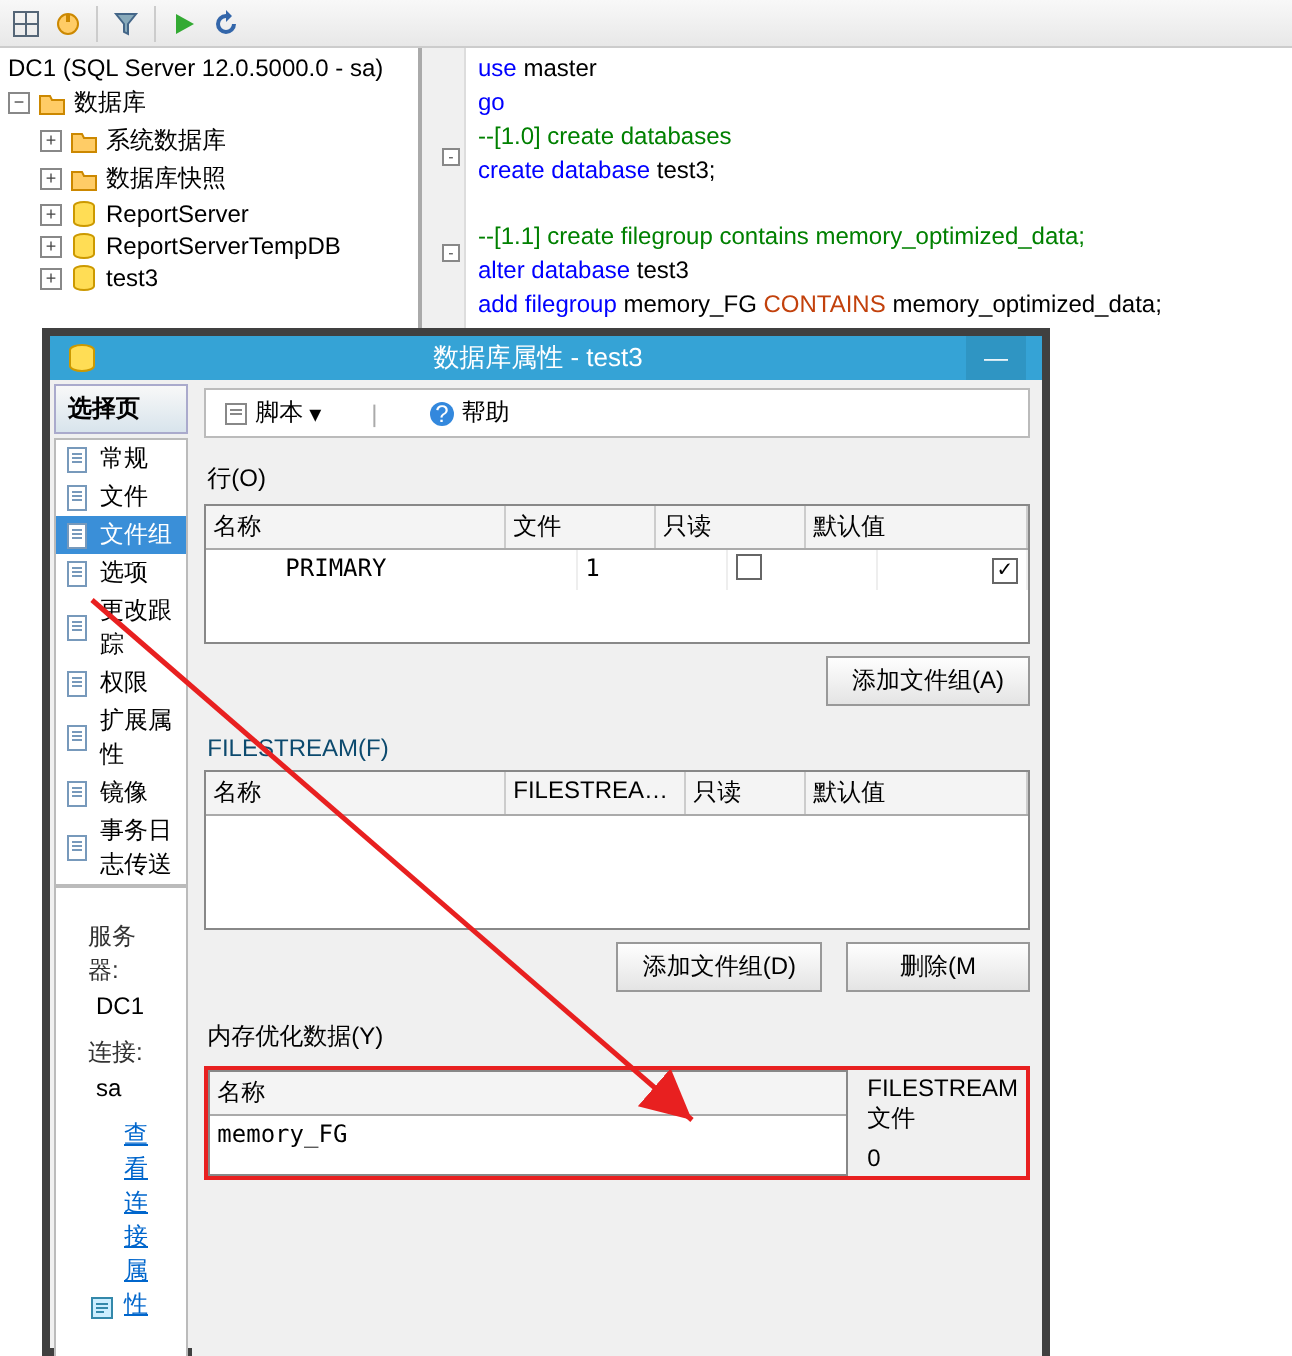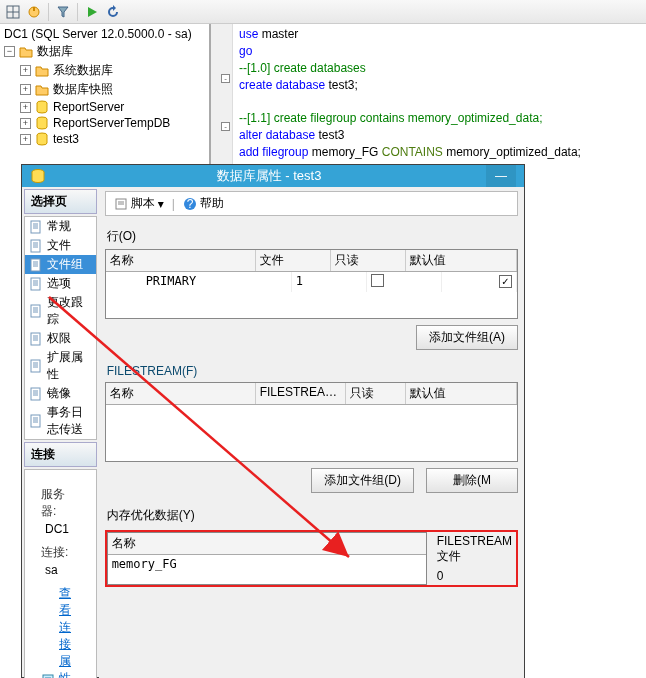--- a/index.html
+++ b/index.html
@@ -18,45 +18,45 @@
 .exp { width: 11px; height: 11px; border: 1px solid #888; display: inline-flex; align-items: center; justify-content: center; margin-right: 4px; font-size: 9px; line-height: 1; background: #fff; color: #444; }
 .db-icon { width: 14px; height: 14px; display: inline-block; margin-right: 4px; }
 .db-icon svg, .folder-icon svg { display: block; }
 .folder-icon { width: 14px; height: 14px; display: inline-block; margin-right: 4px; }
 
 .editor-pane { flex: 1; background: #fff; position: relative; border-left: 1px solid #aaa; }
 .gutter { position: absolute; left: 0; top: 0; bottom: 0; width: 22px; background: #f0f0f0; border-right: 1px solid #ddd; }
 .code { position: absolute; left: 28px; top: 2px; right: 2px; font-family: Consolas, "Courier New", monospace; font-size: 12px; line-height: 16px; white-space: pre; }
 .kw { color: #0000ff; }
 .comment { color: #008000; }
-.mag { color: #4d7c0f; }
+.mag { color: #c2410c; }
 .collapse-mark { position: absolute; left: 10px; width: 9px; height: 9px; border: 1px solid #888; background: #fff; font-size: 8px; text-align: center; line-height: 7px; color: #555; }
 
-.dialog { position: absolute; left: 21px; top: 164px; width: 504px; height: 514px; background: #f0f0f0; border: 1px solid #404040; display: flex; flex-direction: column; }
+.dialog { position: absolute; left: 21px; top: 164px; width: 504px; height: 514px; background: #f0f0f0; border: 4px solid #404040; display: flex; flex-direction: column; }
 .dlg-title { height: 28px; background: #35a3d6; color: #fff; display: flex; align-items: center; padding: 0 8px; position: relative; }
 .dlg-title .dicon { width: 16px; height: 16px; margin-right: 6px; }
 .dlg-title .ttext { flex: 1; text-align: center; font-size: 13px; }
 .dlg-title .minbtn { width: 30px; height: 22px; background: #2f95c3; display: flex; align-items: center; justify-content: center; color: #fff; }
 
 .dlg-body { flex: 1; display: flex; }
 .dlg-left { width: 168px; display: flex; flex-direction: column; }
 .sel-header { background: linear-gradient(#f8f8f8,#d8e4ec); border: 1px solid #aac; padding: 3px 6px; font-weight: bold; margin: 2px; }
 .pagelist { flex: 0 0 auto; background: #fff; margin: 0 2px; border: 1px solid #bbb; }
 .pagelist .pitem { display: flex; align-items: center; padding: 1px 4px; cursor: pointer; }
 .pagelist .pitem.sel { background: #3a8fd8; color: #fff; }
 .page-icon { width: 14px; height: 14px; margin-right: 4px; display: inline-block; }
 .conn-sec { margin-top: auto; }
 .conn-body { background: #fff; border: 1px solid #bbb; margin: 0 2px; padding: 16px; }
 .conn-body .lbl { color: #333; }
 .conn-body .val { margin: 2px 0 8px 4px; }
 .link { color: #0066cc; text-decoration: underline; cursor: pointer; display: inline-flex; align-items: flex-end; }
 .link .licon { width: 14px; height: 14px; margin-right: 4px; }
 
 .dlg-right { flex: 1; background: #f0f0f0; padding: 4px 6px; display: flex; flex-direction: column; position: relative; }
-.righthdr { background: #fff; border: 1px solid #bbb; padding: 2px 4px; display: flex; align-items: center; gap: 4px; margin-bottom: 8px; }
+.righthdr { background: #fff; border: 1px solid #bbb; padding: 2px 4px; display: flex; align-items: center; gap: 21px; margin-bottom: 8px; }
 .righthdr .hbtn { display: inline-flex; align-items: center; gap: 3px; padding: 1px 4px; }
 .righthdr .hsep { color: #aaa; }
 
 .sec-label { margin: 4px 0 4px 2px; }
 .grid { border: 1px solid #888; background: #fff; }
 .grid-head { display: flex; background: #f4f4f4; border-bottom: 1px solid #aaa; }
 .grid-head .gh { border-right: 1px solid #ccc; padding: 2px 4px; }
 .grid-row { display: flex; padding-left: 36px; }
 .grid-row .gc { border-right: 1px solid #eee; padding: 2px 4px; font-family: Consolas, monospace; }
 .grid-body { height: 46px; }
@@ -264,21 +264,20 @@
           </div>
           <div class="pitem">
             <span class="page-icon"><svg width="14" height="14">
                 <rect x="2" y="1" width="9" height="12" fill="#fff" stroke="#79b"></rect>
                 <path d="M4 4h5M4 6h5M4 8h5" stroke="#79b"></path>
               </svg></span>
             <span>事务日志传送</span>
           </div>
         </div>
       <div class="conn-sec">
-        <div class="sel-header">连接</div>
         <div class="conn-body">
           <div class="lbl">服务器:</div>
           <div class="val">DC1</div>
           <div class="lbl">连接:</div>
           <div class="val">sa</div>
           <span class="link">
             <span class="licon"><svg width="14" height="14">
                   <rect x="2" y="2" width="10" height="10" fill="#cef" stroke="#38a"></rect>
                   <path d="M4 5h6M4 7h6M4 9h4" stroke="#38a"></path>
                 </svg></span>

